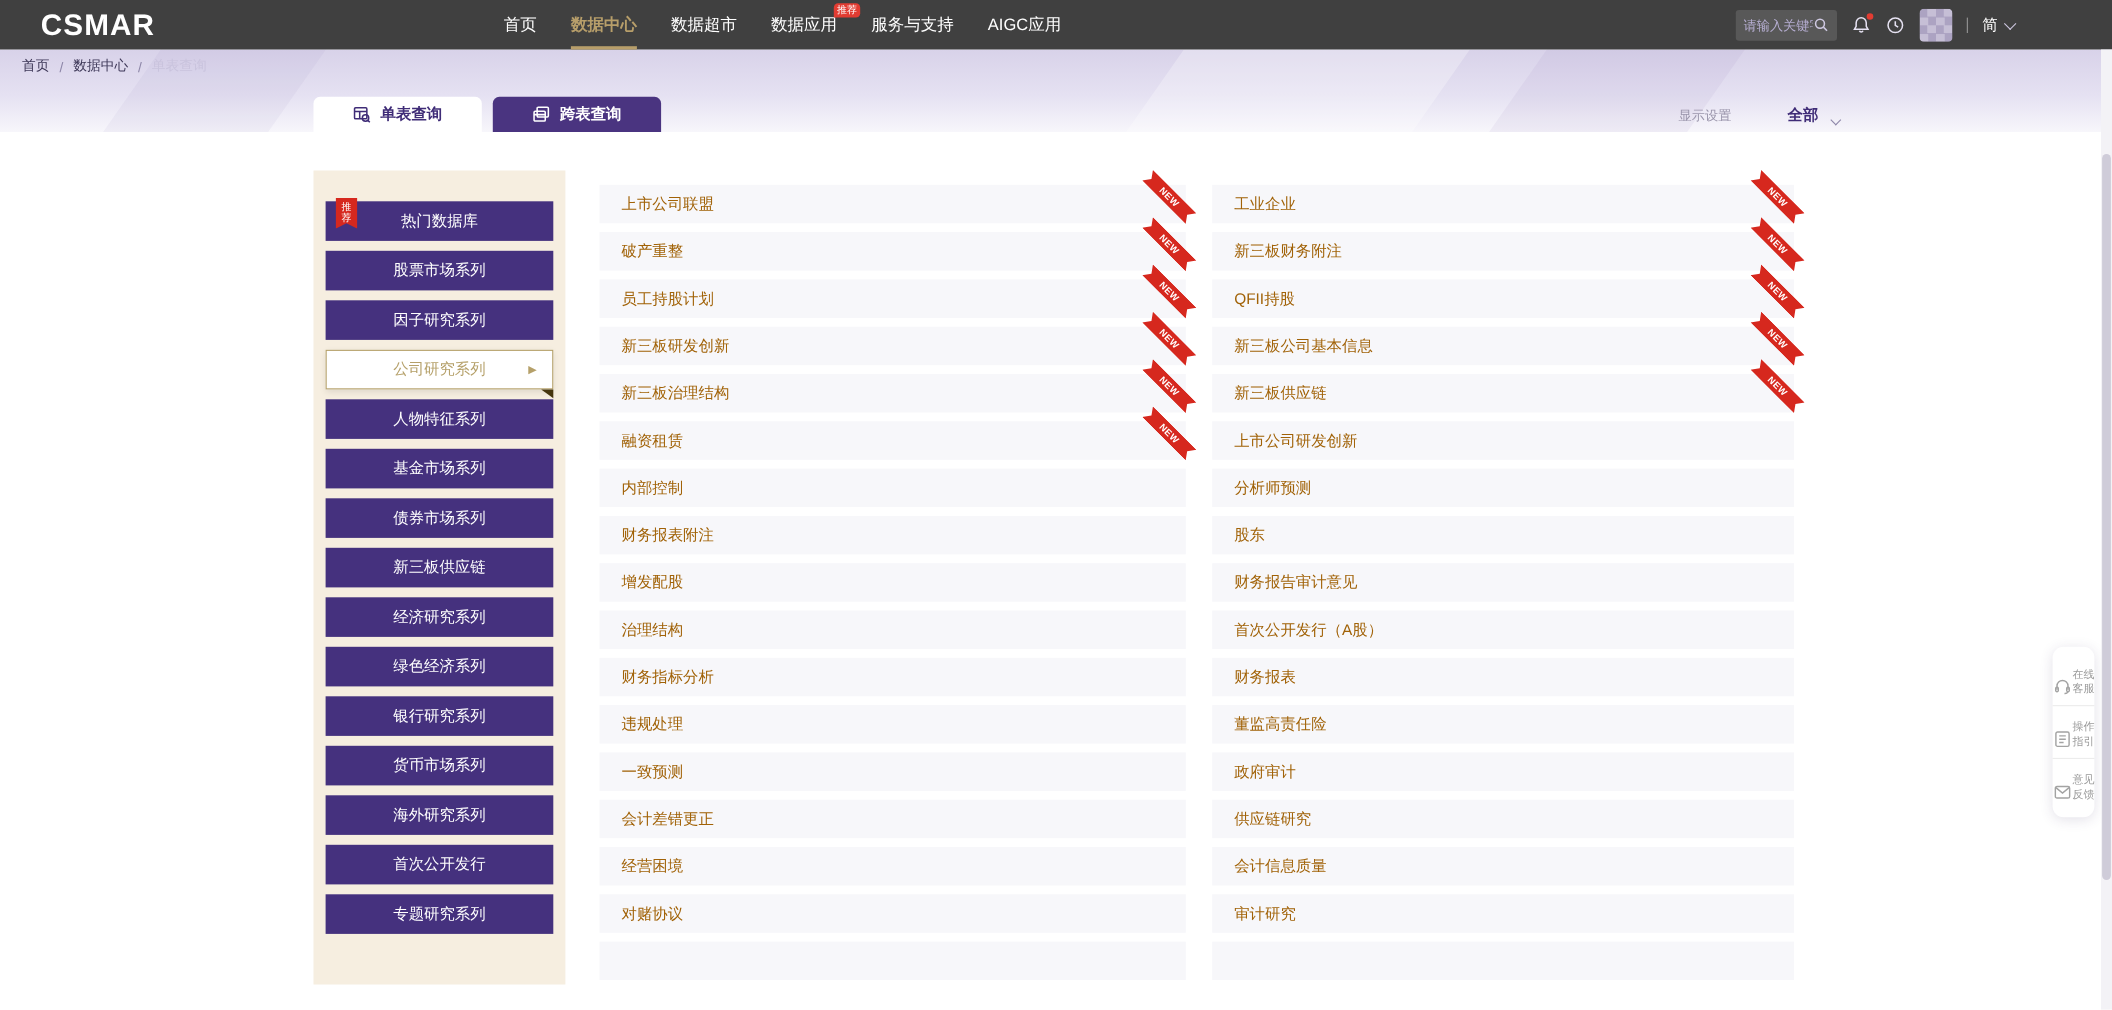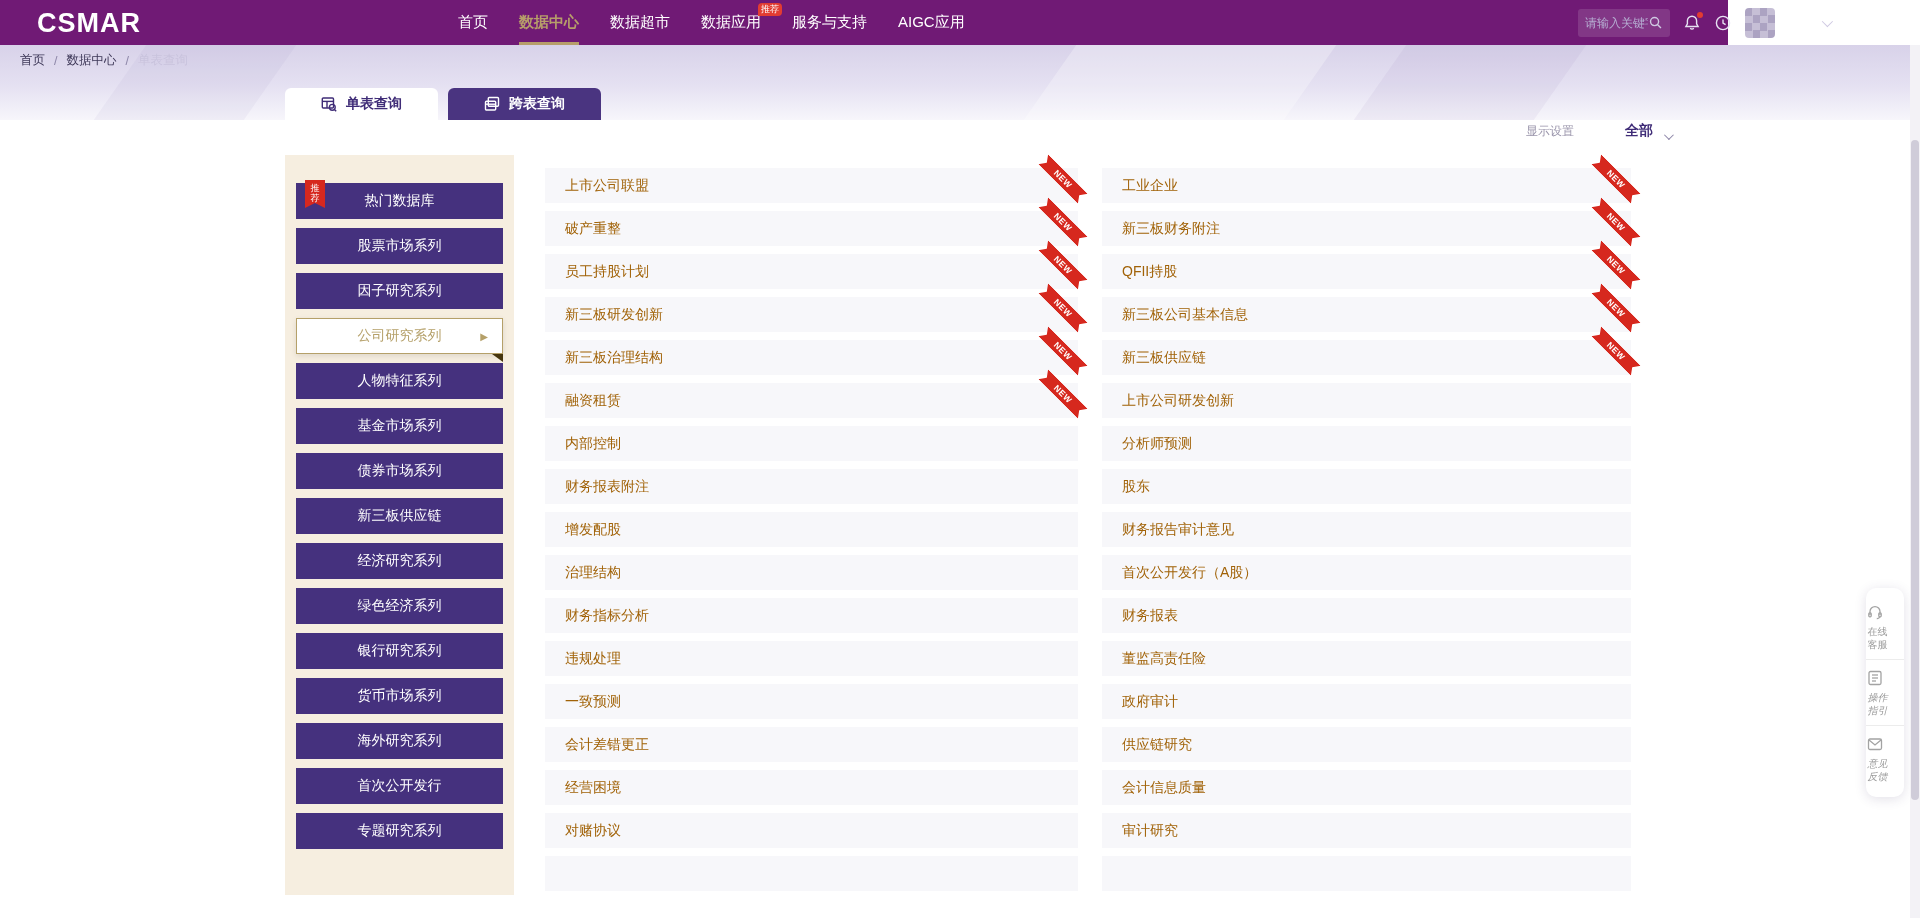--- a/index.html
+++ b/index.html
@@ -4,21 +4,21 @@
 <style>
   * { margin:0; padding:0; box-sizing:border-box; }
   html,body { width:1920px; height:918px; overflow:hidden; }
   body {
     position:relative;
     font-family:"Liberation Sans","DejaVu Sans",sans-serif;
     background:#ffffff;
     color:#333;
   }
   
-  .header { position:absolute; top:0; left:0; width:1728px; height:45px; background:#701a75; z-index:30;text-decoration:underline; }
+  .header { position:absolute; top:0; left:0; width:1920px; height:45px; background:#404040; z-index:30;text-decoration:underline; }
   .logo { position:absolute; left:37px; top:8px; color:#fff; font-size:27px; font-weight:900; letter-spacing:1px; }
   .nav { position:absolute; left:458px; top:0; height:45px; display:flex; gap:31px; }
   .nav-item { position:relative; height:45px; display:flex; align-items:center; color:#fff; font-size:15px; cursor:pointer; white-space:nowrap; }
   .nav-item.active { color:#b79e6a; font-weight:bold; }
   .nav-item.active::after { content:""; position:absolute; left:0; right:0; bottom:0; height:3px; background:#b79e6a; }
   .nav-badge { position:absolute; top:3px; right:-21px; background:#e23c32; color:#fff; font-size:9px; line-height:11px; padding:1px 3px; border-radius:4px 4px 4px 0; }
   .header-right { position:absolute; left:1578px; top:0; height:45px; display:flex; align-items:center; gap:13px; }
   .search-box { width:92px; height:28px; background:rgba(255,255,255,0.13); border-radius:3px; display:flex; align-items:center; padding:0 7px; }
   .search-box input { flex:1; width:60px; background:transparent; border:none; outline:none; color:#d9d4ea; font-size:12px; }
   .search-box input::placeholder { color:#b6aed2; }
@@ -42,21 +42,21 @@
   .bc-sep { color:#8d86a8; }
   .bc-item.current { color:#c9c3dd; cursor:default; }
   
   .tabs { position:absolute; top:88px; left:285px; display:flex; gap:10px; z-index:6; }
   .tab { width:153px; height:32px; display:flex; align-items:center; justify-content:center; gap:9px;
     border-radius:6px 6px 0 0; font-size:14px; font-weight:bold; cursor:pointer; }
   .tab.active { background:#fff; color:#3f2c77; }
   .tab:not(.active) { background:#4a3480; color:#fff; }
   .tab svg { display:block; }
   
-  .display-settings { position:absolute; top:122px; left:1526px; display:flex; align-items:flex-end; gap:11px; z-index:6; }
+  .display-settings { position:absolute; top:96px; left:1526px; display:flex; align-items:flex-end; gap:11px; z-index:6; }
   .ds-label { font-size:12px; color:#9a95ab; }
   .ds-value { font-size:14px; font-weight:bold; color:#3f2c77; cursor:pointer;margin-left:40px; }
   .ds-chev { width:7px; height:7px; border-right:1.5px solid #8d86a8; border-bottom:1.5px solid #8d86a8; transform:rotate(45deg) translateY(-2px); cursor:pointer; }
   
   .sidebar { position:absolute; left:285px; top:155px; width:229px; height:740px; background:#f6eee0; padding-top:28px; z-index:4; }
   .side-item { position:relative; width:207px; height:36px; margin:0 11px 9px 11px; background:#45317e; color:#fff;
     font-size:14px; display:flex; align-items:center; justify-content:center; cursor:pointer; }
   .side-item.active { background:#fff; border:1px solid #b5a069; color:#b5a069; box-shadow:0 2px 6px rgba(0,0,0,0.10); }
   .side-arrow { position:absolute; right:14px; font-size:10px; color:#b5a069; }
   .side-fold { position:absolute; right:-1px; bottom:-9px; width:0; height:0; border-left:11px solid transparent; border-top:8px solid #46360f; }
@@ -70,22 +70,22 @@
   .row { position:relative; height:35px; margin-bottom:8px; background:#f7f7fa; cursor:pointer; }
   .row-label { font-size:14px; color:#a16207; line-height:35px; padding-left:20px; display:block; }
   .new-ribbon { position:absolute; top:4px; right:-13px; width:56px; height:14px; background:#d6281e;
     transform:rotate(45deg); display:flex; align-items:center; justify-content:center;
     clip-path:polygon(0 0,100% 0,91% 50%,100% 100%,0 100%,9% 50%); }
   .new-ribbon span { color:#fff; font-size:8.5px; font-weight:bold; letter-spacing:0.5px; }
   .row.partial { cursor:default; }
   
   .float-menu { position:absolute; left:1866px; top:588px; width:38px; background:#fff; border-radius:10px;
     box-shadow:0 2px 12px rgba(60,50,100,0.15); padding:6px 0; z-index:20; }
-  .float-item { display:flex; flex-direction:column; align-items:flex-start; padding:9px 0 8px 0; cursor:pointer; }
-  .float-item + .float-item { border-top:1px solid #ececec;font-style:italic; }
+  .float-item { display:flex; flex-direction:row; align-items:flex-end; padding:9px 0 8px 0; cursor:pointer; }
+  .float-item + .float-item { border-top:1px solid #ececec; }
   .float-item svg { display:block; }
   .float-label { display:block; width:23px; font-size:10px; color:#9a9a9a; line-height:13px; text-align:center; word-break:break-all; margin-top:4px; }
   
   .scrollbar { position:absolute; right:0; top:45px; width:10px; height:873px; background:#f3f2f6; z-index:40; }
   .scroll-thumb { position:absolute; left:1px; top:95px; width:8px; height:660px; background:#cfccd9; border-radius:4px; cursor:pointer; }
 </style>
 </head>
 <body>
 
 <div class="header">

